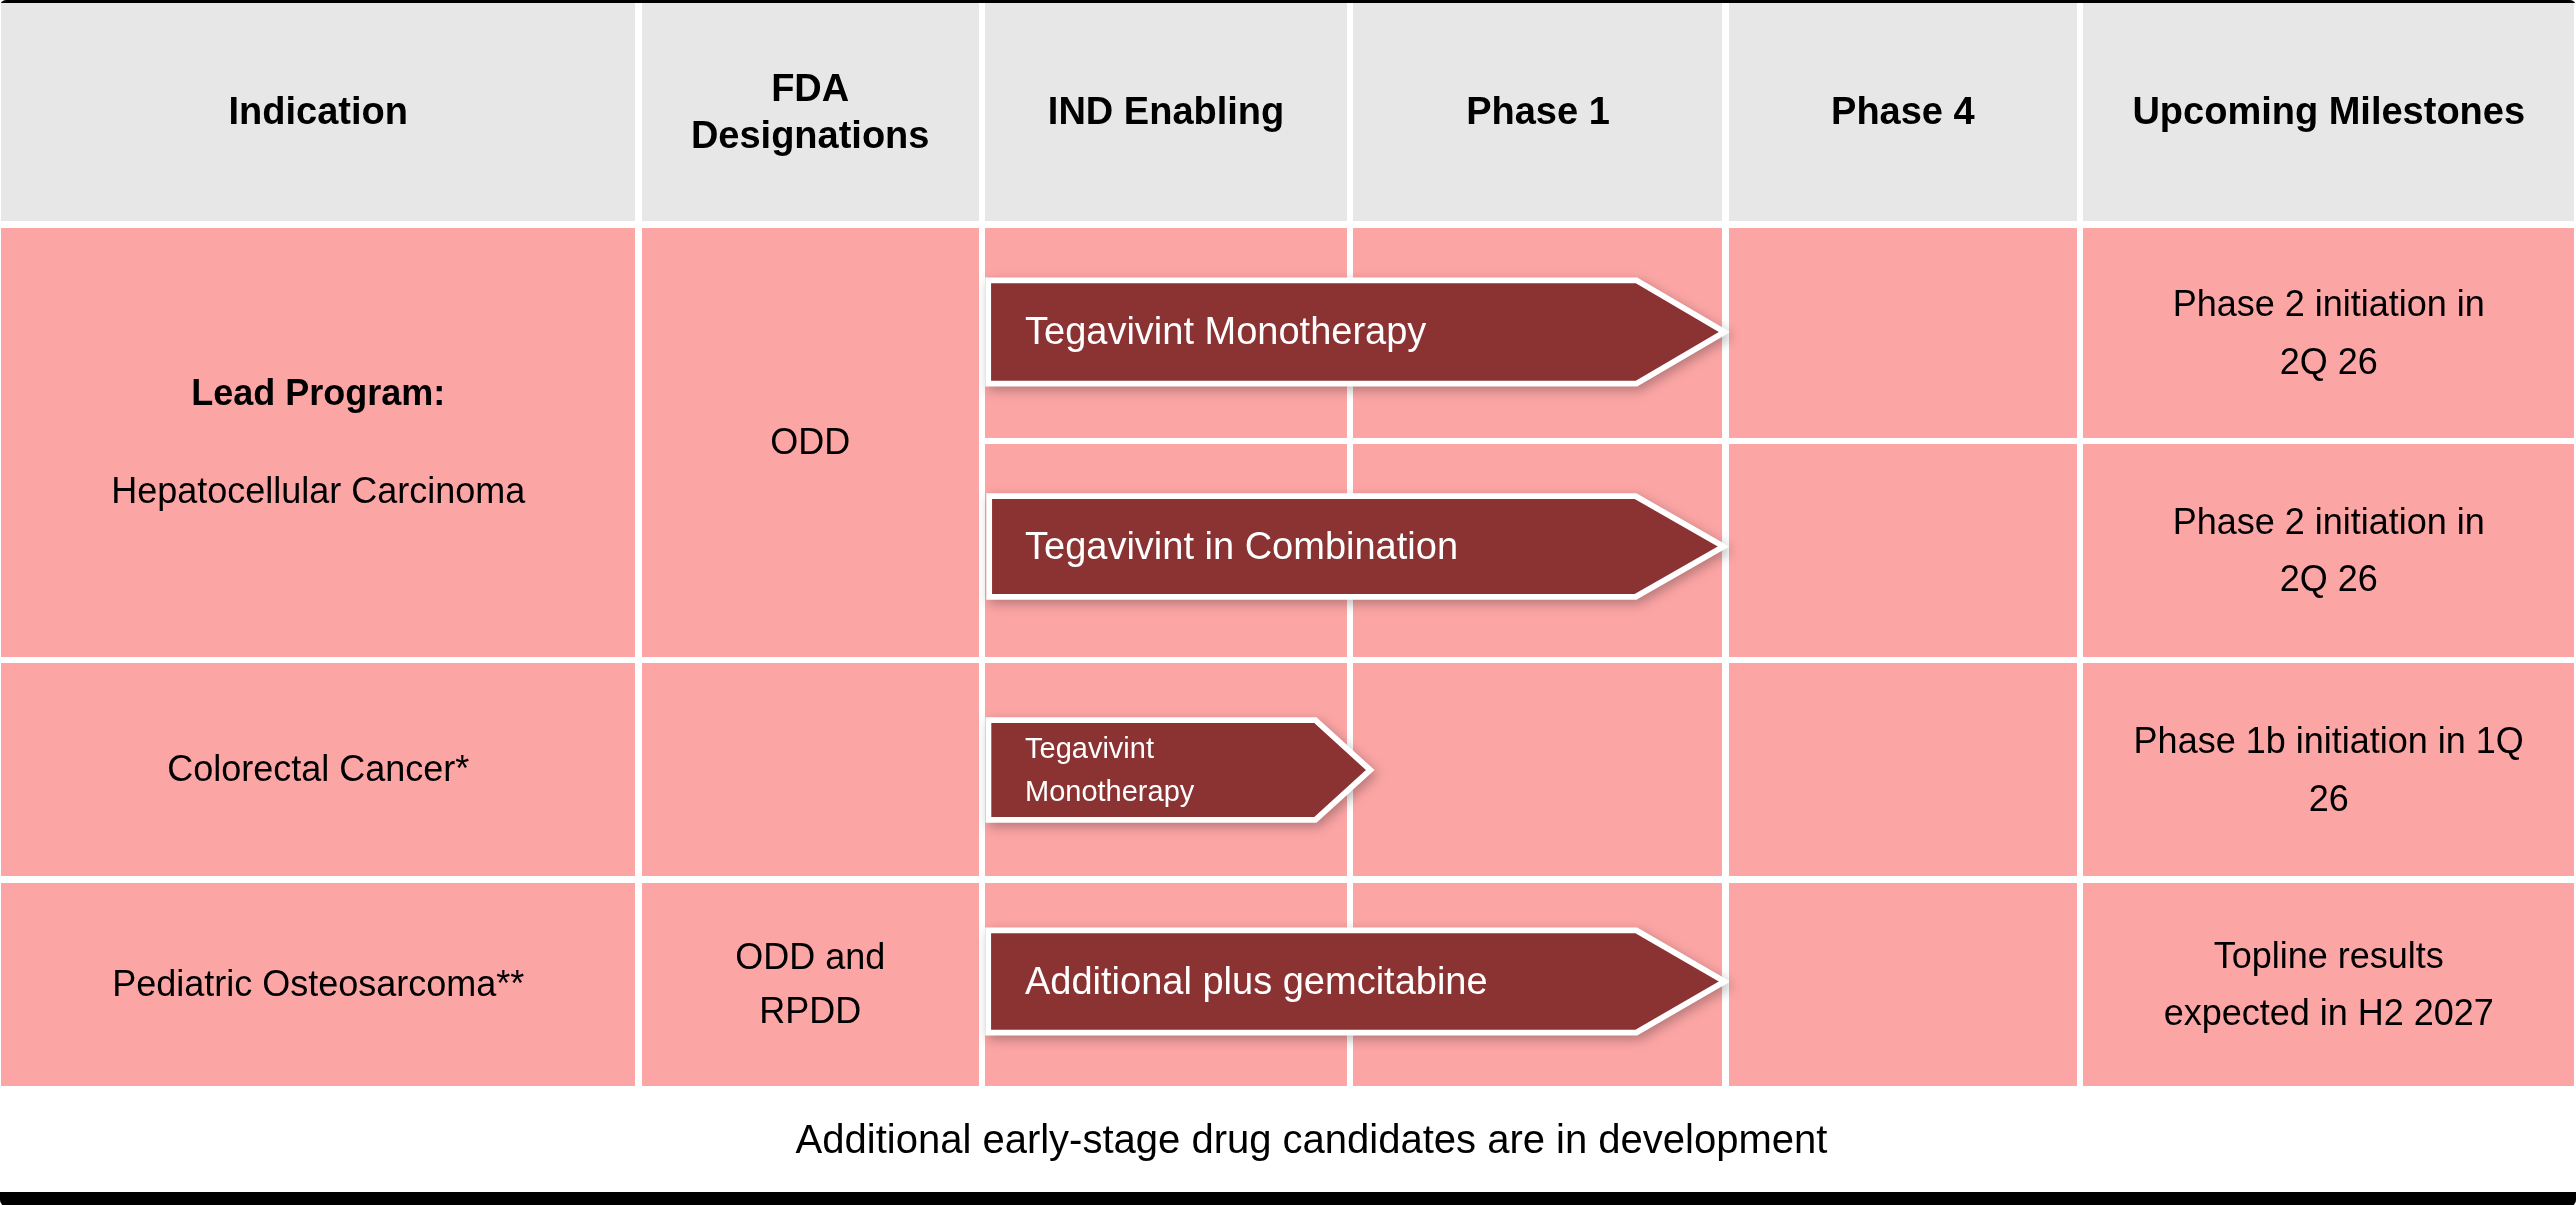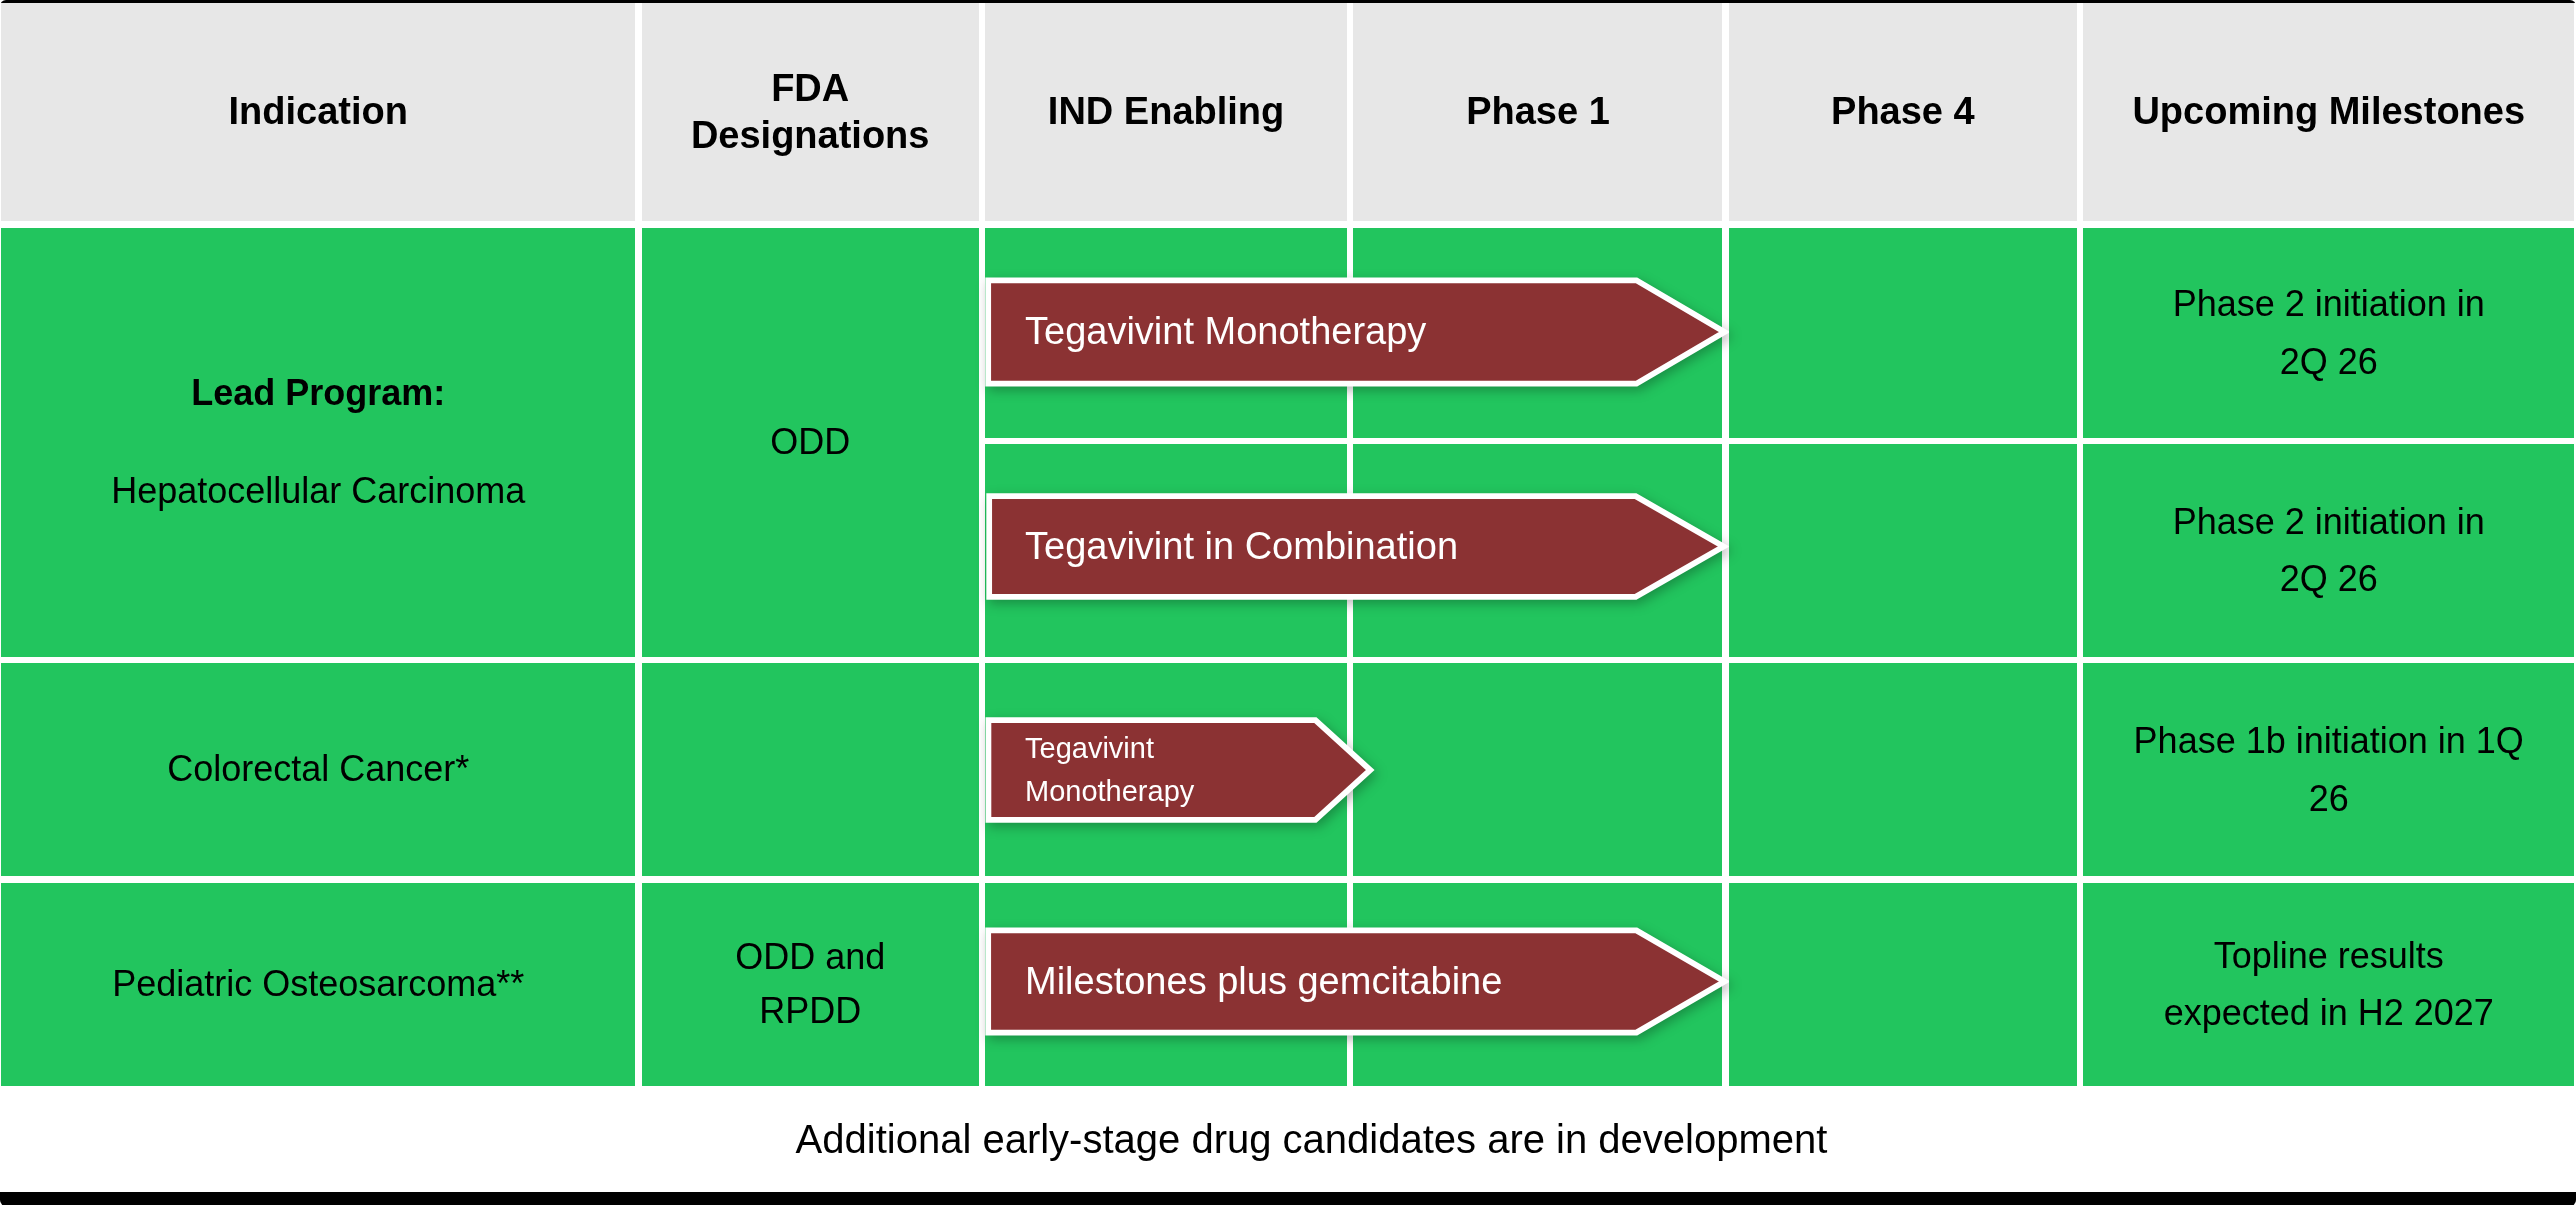--- a/index.html
+++ b/index.html
@@ -20,21 +20,21 @@
     position:absolute;left:1.3px;top:3.2px;
     display:grid;
     grid-template-columns:634px 337px 362px 369px 348px 491px;
     grid-template-rows:218px 210px 213px 213px 203px;
     gap:6.4px;
     background:#ffffff;
   }
   .cell{
     display:flex;align-items:center;justify-content:center;
     text-align:center;
-    background:#22c55e;
+    background:#fca5a5;
   }
   .hdr{
     background:#e7e7e7;
     font-weight:bold;
     font-size:38px;
     line-height:1.25;
   }
   .body-text{font-size:36px;line-height:1.3;}
   .milestone{font-size:36px;line-height:1.6;}
   .milestone .inner{max-width:358px;}
@@ -165,21 +165,21 @@
     <svg width="390" height="106" viewBox="0 0 610 166">
       <polygon points="5,5 517,5 603,83 517,161 5,161" stroke="#ffffff" stroke-width="9" fill="#8b3233"></polygon>
     </svg>
     <span class="label">Tegavivint Monotherapy</span>
   </div>
 
   <div class="arrow" style="left:985px;top:927px;width:744px;height:109px;">
     <svg width="744" height="109" viewBox="0 0 1165 170">
       <polygon points="5,5 1020,5 1158,85 1020,165 5,165" stroke="#ffffff" stroke-width="9" fill="#8b3233"></polygon>
     </svg>
-    <span class="label">Milestones plus gemcitabine</span>
+    <span class="label">Additional plus gemcitabine</span>
   </div>
 
   <div class="caption">Additional early-stage drug candidates are in development</div>
 
   <div class="bar bottom"></div>
 
 </div>
 
 
 </body></html>

